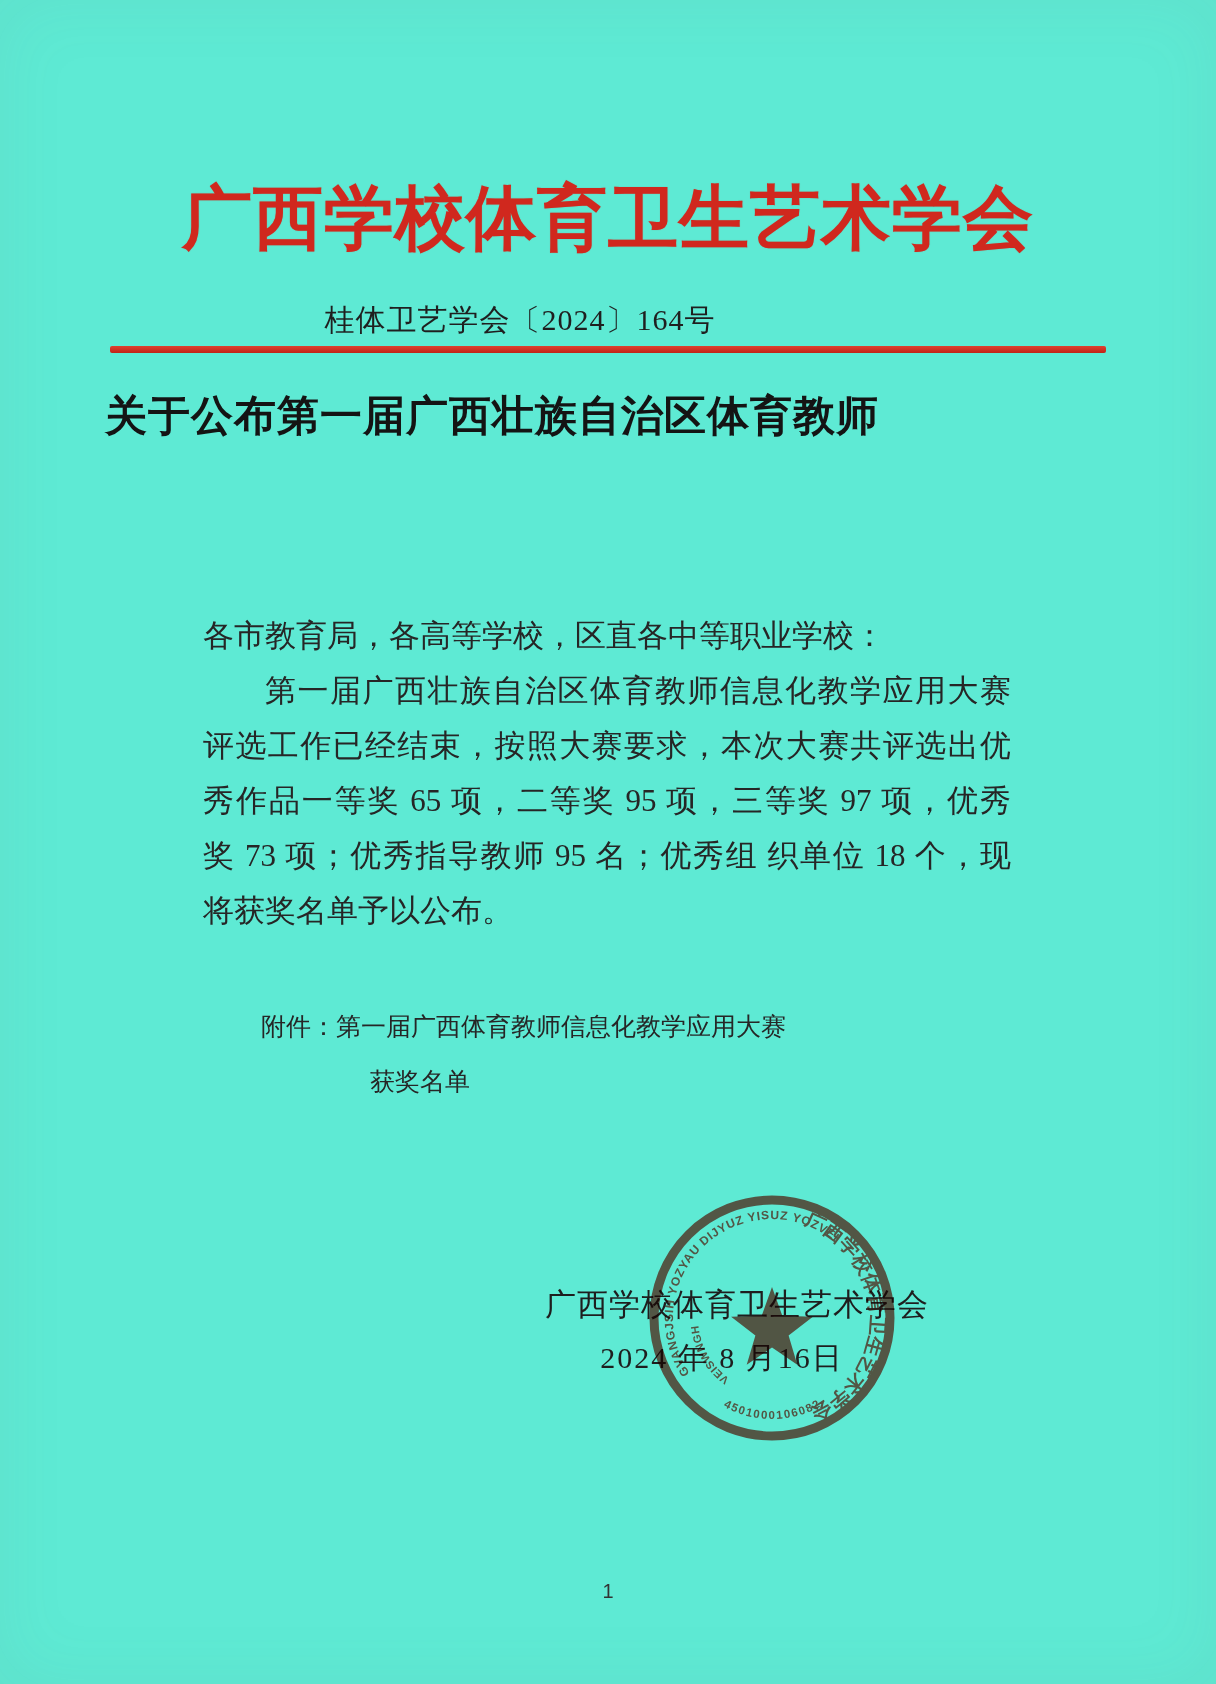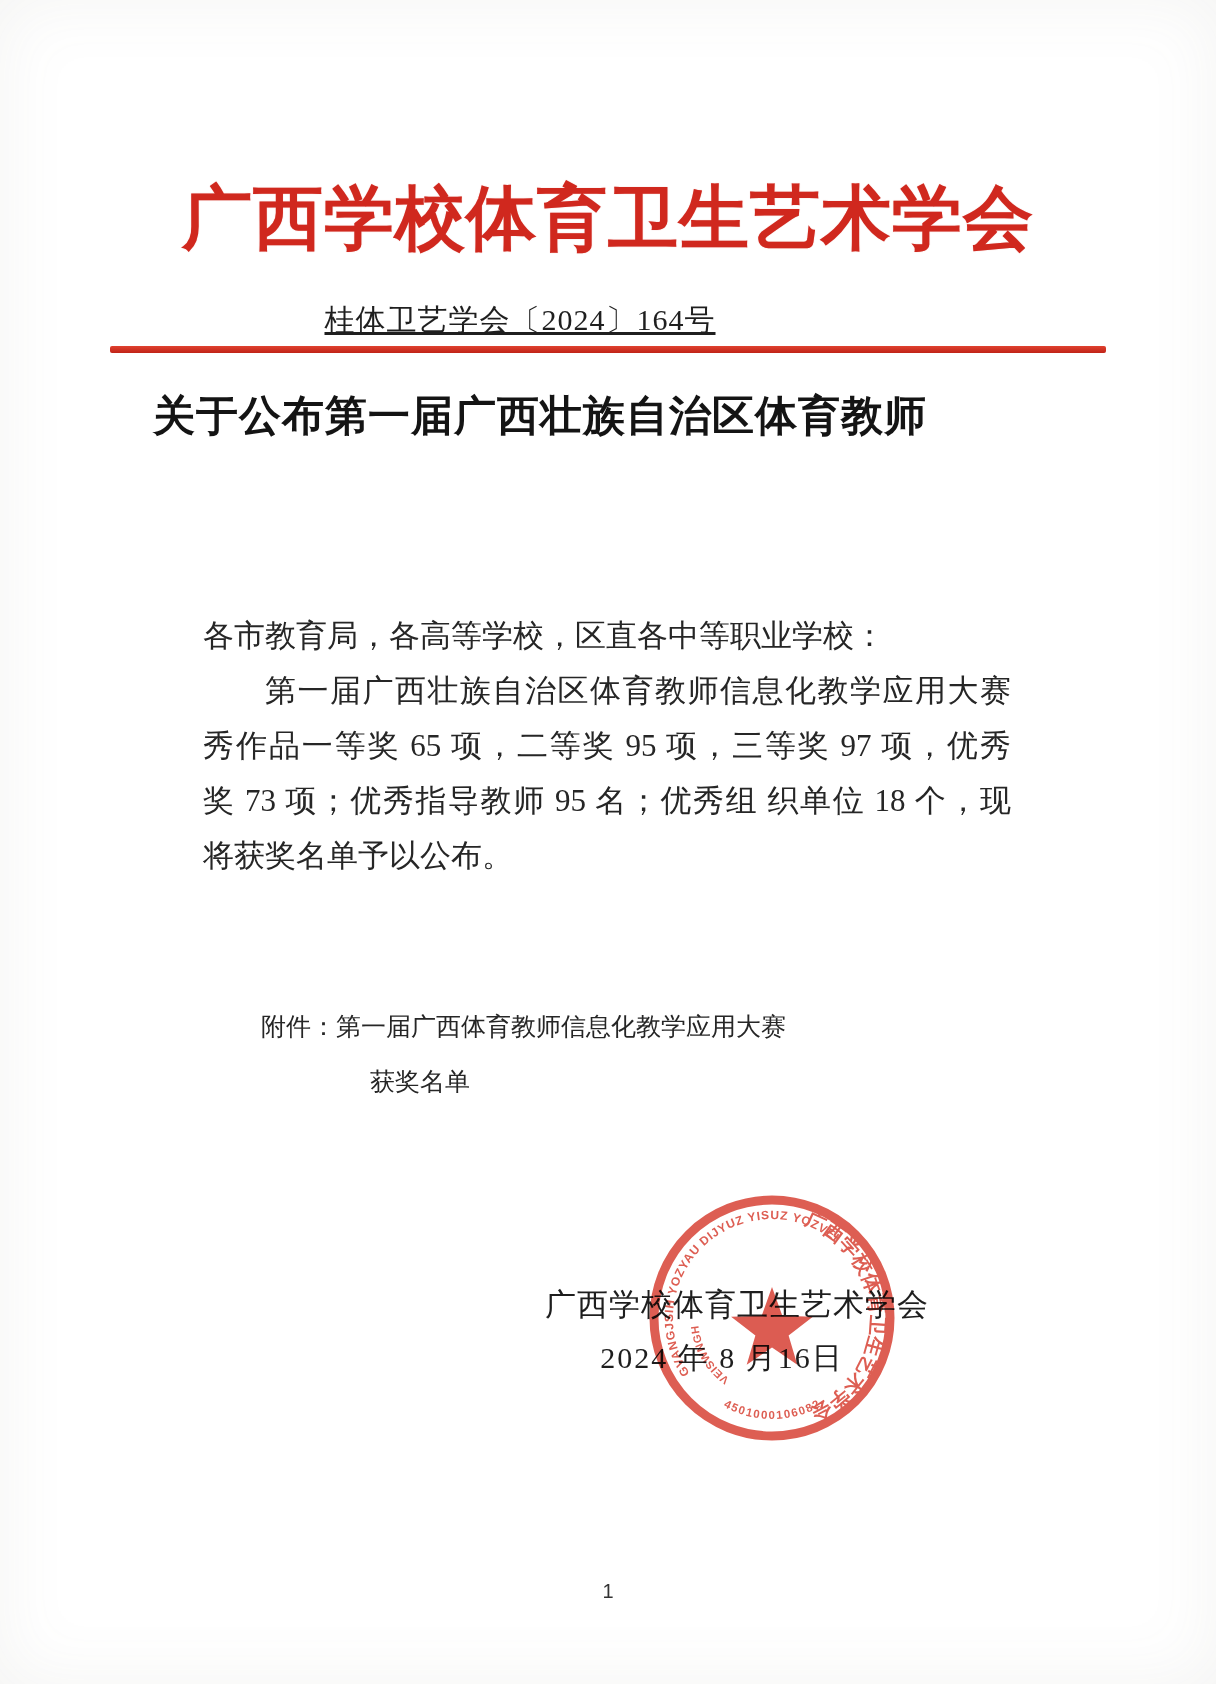--- a/index.html
+++ b/index.html
@@ -1,52 +1,50 @@
 <!DOCTYPE html>
 <html><head>
 <meta charset="utf-8">
 <style>
   html,body{margin:0;padding:0;background:#e9e9e9;}
   .page{
     position:relative;
     width:1216px;height:1684px;
     margin:0 auto;
-    background:#ffffff;
+    background:#5eead4;
     box-shadow:inset 0 0 70px rgba(120,110,100,.08);
     overflow:hidden;
     font-family:"Liberation Serif","DejaVu Serif",serif;
     color:#2c2c2c;
   }
   .org-title{
     position:absolute;top:172px;left:0;width:1216px;
     text-align:center;
     font-size:70px;font-weight:bold;letter-spacing:1px;
     color:#d0281e;
     text-shadow:0 0 1px rgba(208,40,30,.4);
     white-space:nowrap;
   }
   .doc-number{
     position:absolute;top:300px;left:0;width:1040px;
     text-align:center;
     font-size:30px;color:#1f1f1f;letter-spacing:1px;
     white-space:nowrap;
-    text-decoration:underline;
   }
   .red-rule{
     position:absolute;top:346px;left:110px;width:996px;height:7px;
     background:linear-gradient(#e0412f,#c02318);
     border-radius:2px;
   }
   .doc-title{
     position:absolute;top:384px;left:0;width:984px;
     text-align:center;
     font-size:42px;font-weight:bold;line-height:64px;
     color:#141414;letter-spacing:1px;
     white-space:nowrap;
-    margin-left:48px;
   }
   .body-block{
     position:absolute;top:608px;left:203px;width:808px;
     font-size:31px;line-height:55px;color:#262626;
   }
   .line{
     text-align:justify;
     text-align-last:justify;
     text-justify:inter-character;
     white-space:nowrap;
@@ -89,20 +87,21 @@
 
   <div class="red-rule"></div>
 
   <div class="doc-title">
     <div>关于公布第一届广西壮族自治区体育教师</div>
   </div>
 
   <div class="body-block">
     <div class="line no-stretch">各市教育局，各高等学校，区直各中等职业学校：</div>
     <div class="line indent">第一届广西壮族自治区体育教师信息化教学应用大赛</div>
+    <div class="line">评选工作已经结束，按照大赛要求，本次大赛共评选出优</div>
     <div class="line">秀作品一等奖 65 项，二等奖 95 项，三等奖 97 项，优秀</div>
     <div class="line">奖 73 项；优秀指导教师 95 名；优秀组 织单位 18 个，现</div>
     <div class="line no-stretch">将获奖名单予以公布。</div>
   </div>
 
   <div class="attachment-block">
     <div>附件：第一届广西体育教师信息化教学应用大赛</div>
     <div class="attachment-line2">获奖名单</div>
   </div>
 

